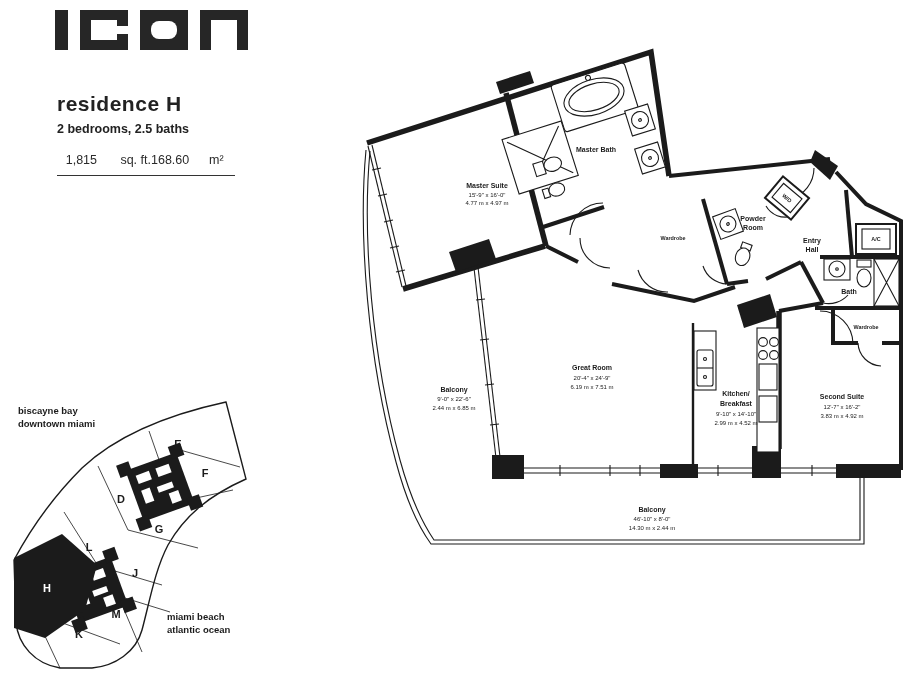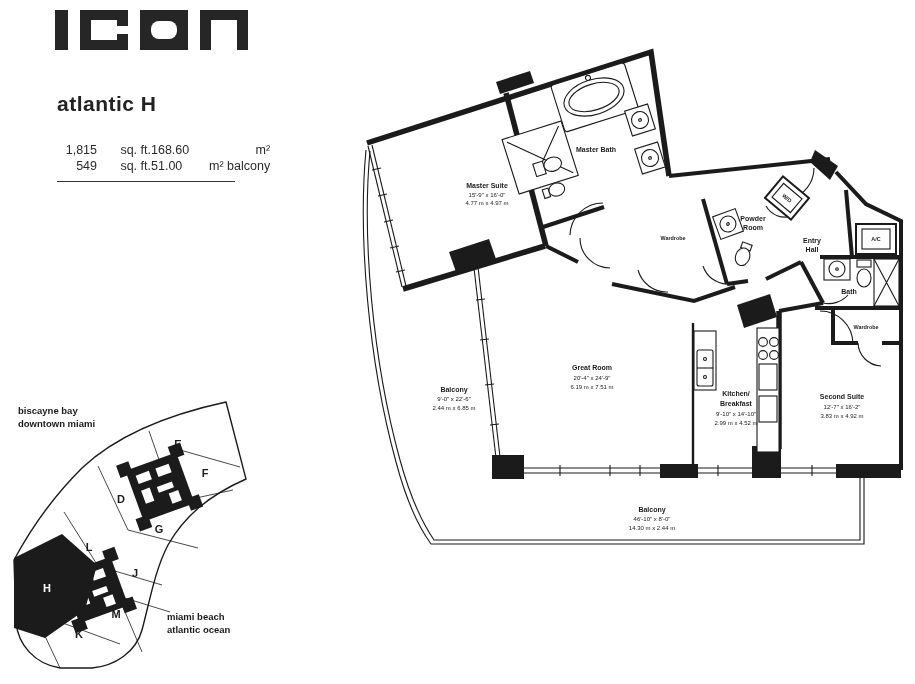--- a/index.html
+++ b/index.html
@@ -4,21 +4,21 @@
 <style>
   html,body{margin:0;padding:0;}
   body{
     width:915px;height:684px;position:relative;background:#ffffff;
     font-family:"Liberation Sans", sans-serif;color:#1b1b1b;overflow:hidden;
   }
   .logo{position:absolute;left:55px;top:8px;}
   .header{position:absolute;left:57px;top:92px;width:230px;}
   .title{font-size:21px;font-weight:bold;letter-spacing:.5px;color:#222;}
   .subtitle{font-size:12.5px;font-weight:bold;margin-top:6px;color:#222;}
-  .stats{margin-top:26px;font-size:12.5px;color:#2a2a2a;border-collapse:collapse;}
+  .stats{margin-top:16px;font-size:12.5px;color:#2a2a2a;border-collapse:collapse;}
   .stats td{padding:1px 0;}
   .c-imp{width:40px;text-align:right;}
   .c-impu{width:48px;text-align:right;padding-left:6px !important;}
   .c-met{width:52px;}
   .c-metu{text-align:right;padding-left:6px !important;}
   .rule{width:178px;border-top:1.5px solid #333;margin:7px 0 6px 0;}
   svg text{fill:#1b1b1b;}
   .room-name{font-size:7px;font-weight:bold;text-anchor:middle;}
   .room-dim{font-size:6px;text-anchor:middle;}
   .tiny{font-size:5.4px;font-weight:bold;text-anchor:middle;}
@@ -46,34 +46,29 @@
       <rect x="85" y="2" width="48" height="40"></rect>
       <rect x="96" y="13" width="26" height="18" rx="8" fill="#ffffff"></rect>
       <rect x="145" y="2" width="48" height="10"></rect>
       <rect x="145" y="2" width="11" height="40"></rect>
       <rect x="182" y="2" width="11" height="40"></rect>
     </g>
   </svg>
 </div>
 
 <div class="header">
-  <div class="title">atlantic H</div>
+  <div class="title">residence H</div>
+  <div class="subtitle">2 bedrooms, 2.5 baths</div>
   <table class="stats">
     <tbody>
         <tr>
       <td class="c-imp">1,815</td>
       <td class="c-impu">sq. ft.</td>
       <td class="c-met">168.60</td>
       <td class="c-metu">m²</td>
-    </tr>
-    <tr>
-      <td class="c-imp">549</td>
-      <td class="c-impu">sq. ft.</td>
-      <td class="c-met">51.00</td>
-      <td class="c-metu"><span>m²</span> <span>balcony</span></td>
     </tr>
   </tbody>
     </table>
   <div class="rule"></div>
 </div>
 
 <svg width="915" height="684" viewBox="0 0 915 684" style="position:absolute;left:0;top:0;">
 
   <g>
     <path class="rail" d="M 366,150 C 358,235 368,360 396,462 C 404,492 415,522 431,544 L 864,544 L 864,473"></path>

